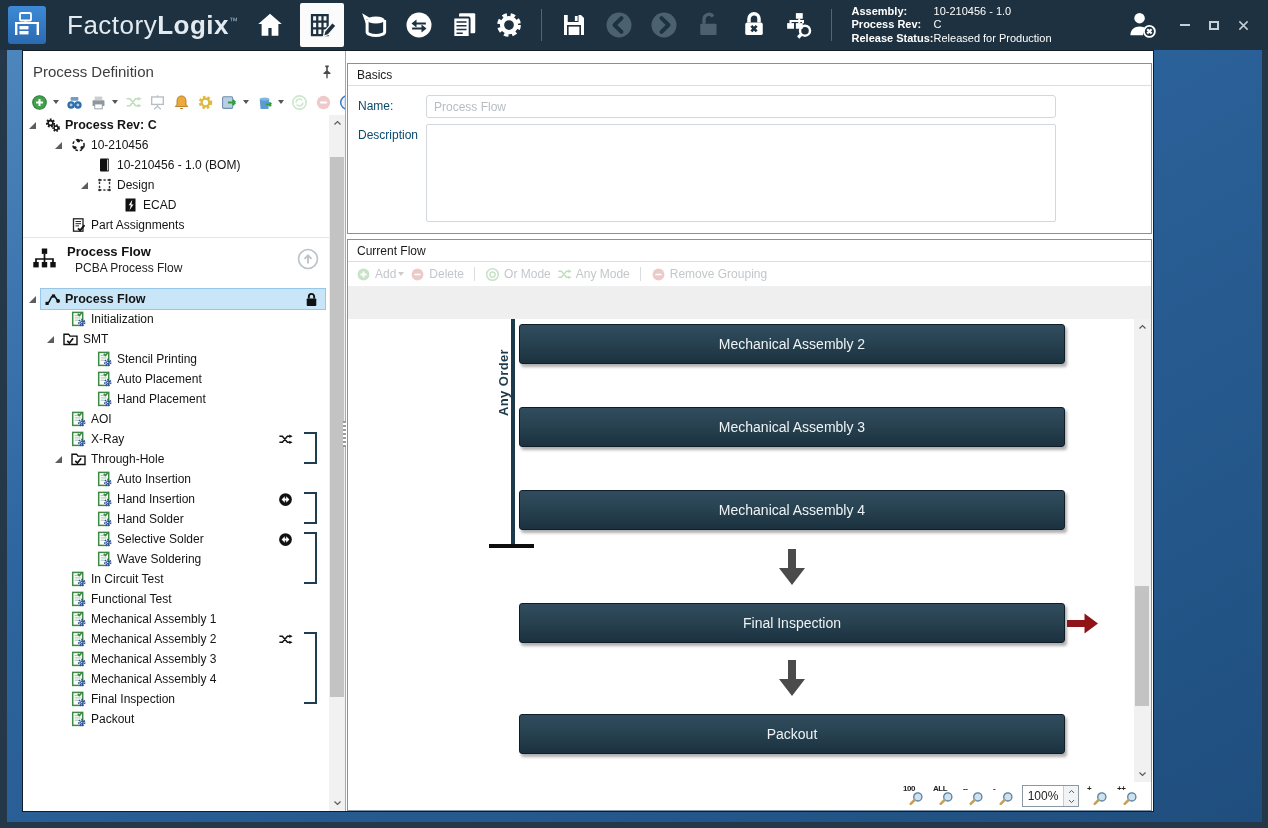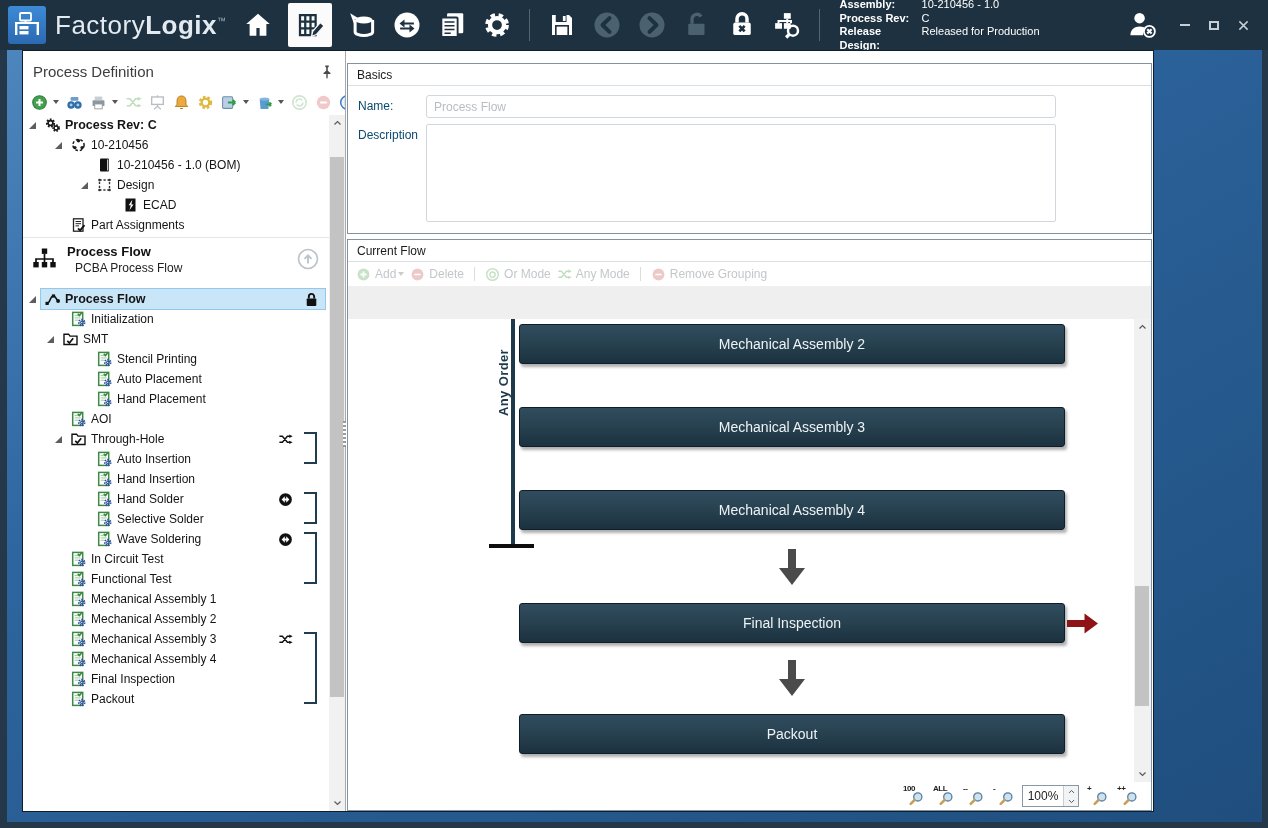--- a/index.html
+++ b/index.html
@@ -11,21 +11,21 @@
     background:linear-gradient(150deg,#4c86bd 0%,#2d659e 35%,#1f4e7e 100%); }
   .content { position:absolute; left:22px; top:50px; width:1132px; height:762px;
     background:#fff; border:1px solid #0e1e2a; display:flex; }
 
   
   .titlebar { position:absolute; left:0; top:0; width:1268px; height:50px; background:#1d3140;
     display:flex; align-items:center; color:#fff; }
   .logo { width:38px; height:38px; margin-left:8px; border-radius:3px;
     background:linear-gradient(180deg,#3e8ad6,#2b6ab1); display:flex; align-items:center; justify-content:center; flex:none; }
   .logo svg { width:32px; height:32px; }
-  .brand { margin-left:9px; font-size:26px; color:#e3eaf0; white-space:nowrap; letter-spacing:.5px; }
+  .brand { margin-left:21px; font-size:26px; color:#e3eaf0; white-space:nowrap; letter-spacing:.5px; }
   .brand .bf { font-weight:normal; } .brand .bl { font-weight:bold; }
   .brand sup { font-size:9px; color:#9fb0bc; }
   .tb-tools { display:flex; align-items:center; margin-left:16px; gap:15px; }
   .tb-btn { width:30px; height:30px; color:#fff; cursor:pointer; flex:none; }
   .tb-btn svg { width:100%; height:100%; }
   .tb-btn.dim { color:#4c6170; }
   .tb-active { background:#fbfbfb; width:44px; height:44px; border-radius:2px; display:flex;
     align-items:center; justify-content:center; }
   .tb-active .tb-btn { color:#1d3140; }
   .tb-sep { width:1px; height:32px; background:#51releases6a76; background:#51666f; margin:0 2px; }
@@ -218,21 +218,21 @@
   <div class="tb-info" id="tb-info">
       <div class="info-row">
         <span class="info-label">Assembly:</span>
         <span class="info-value">10-210456 - 1.0</span>
       </div>
       <div class="info-row">
         <span class="info-label">Process Rev:</span>
         <span class="info-value">C</span>
       </div>
       <div class="info-row">
-        <span class="info-label">Release Design:</span>
+        <span class="info-label">Release Status:</span>
         <span class="info-value">Released for Production</span>
       </div>
     </div>
   <div class="tb-user">
     <svg viewBox="0 0 28 28">
       <circle cx="11" cy="8" r="4.6" fill="currentColor"></circle>
       <path d="M3 23c0-5 3.6-7.6 8-7.6 2.3 0 4.3.7 5.7 1.9a6.2 6.2 0 0 0-2.7 5.2V23z" fill="currentColor"></path>
       <circle cx="19.6" cy="19.6" r="4.8" fill="#1d3140" stroke="currentColor" stroke-width="1.6"></circle>
       <path d="M17.7 17.7l3.8 3.8m0-3.8l-3.8 3.8" stroke="currentColor" stroke-width="1.9"></path>
     </svg>
@@ -543,20 +543,34 @@
                 </svg></span>
               <span class="tlabel">AOI</span>
             </span>
           </div>
           <span class="badge" style="top: 143px;"><svg viewBox="0 0 16 16">
               <path d="M1.5 4.5h3.2L10 11h2.6M1.5 11h3.2L10 4.5h2.6" stroke="#111" stroke-width="1.5" fill="none"></path>
               <path d="M12 2.7 15.6 4.5 12 6.3zM12 9.2 15.6 11 12 12.8z" fill="#111"></path>
             </svg></span>
           <div class="bracket" style="top: 143px; height: 32px;"></div>
           <div class="trow" style="padding-left: 32px;">
+            <span class="exp"></span>
+            <span class="rowbody">
+              <span class="ticon"><svg viewBox="0 0 16 16">
+                  <rect x="2.2" y="1.4" width="10" height="13" fill="#fff" stroke="#3c8a44" stroke-width="1.5"></rect>
+                  <path d="M4.2 4.6h6M4.2 6.9h6M4.2 9.2h4" stroke="#9ec7a2" stroke-width="1"></path>
+                  <path d="M7.3 2.8 8.8 4.6l2.9-3.4" stroke="#3c8a44" stroke-width="1.6" fill="none"></path>
+                  <circle cx="11.2" cy="11.6" r="2.7" fill="none" stroke="#2b4ea0" stroke-width="2.2" stroke-dasharray="1.3 1.1"></circle>
+                  <circle cx="11.2" cy="11.6" r="1.6" fill="#2b4ea0"></circle>
+                  <circle cx="11.2" cy="11.6" r="0.7" fill="#fff"></circle>
+                </svg></span>
+              <span class="tlabel">X-Ray</span>
+            </span>
+          </div>
+          <div class="trow" style="padding-left: 32px;">
             <span class="exp">
               <i></i>
             </span>
             <span class="rowbody">
               <span class="ticon"><svg viewBox="0 0 16 16">
                   <path d="M1.5 3.2h4.6l1.4 1.9h7v8.4H1.5z" fill="#fff" stroke="#111" stroke-width="1.4"></path>
                   <path d="M4.8 9.9l2.1 2.1 3.8-4.8" fill="none" stroke="#111" stroke-width="1.7"></path>
                 </svg></span>
               <span class="tlabel">Through-Hole</span>
             </span>

